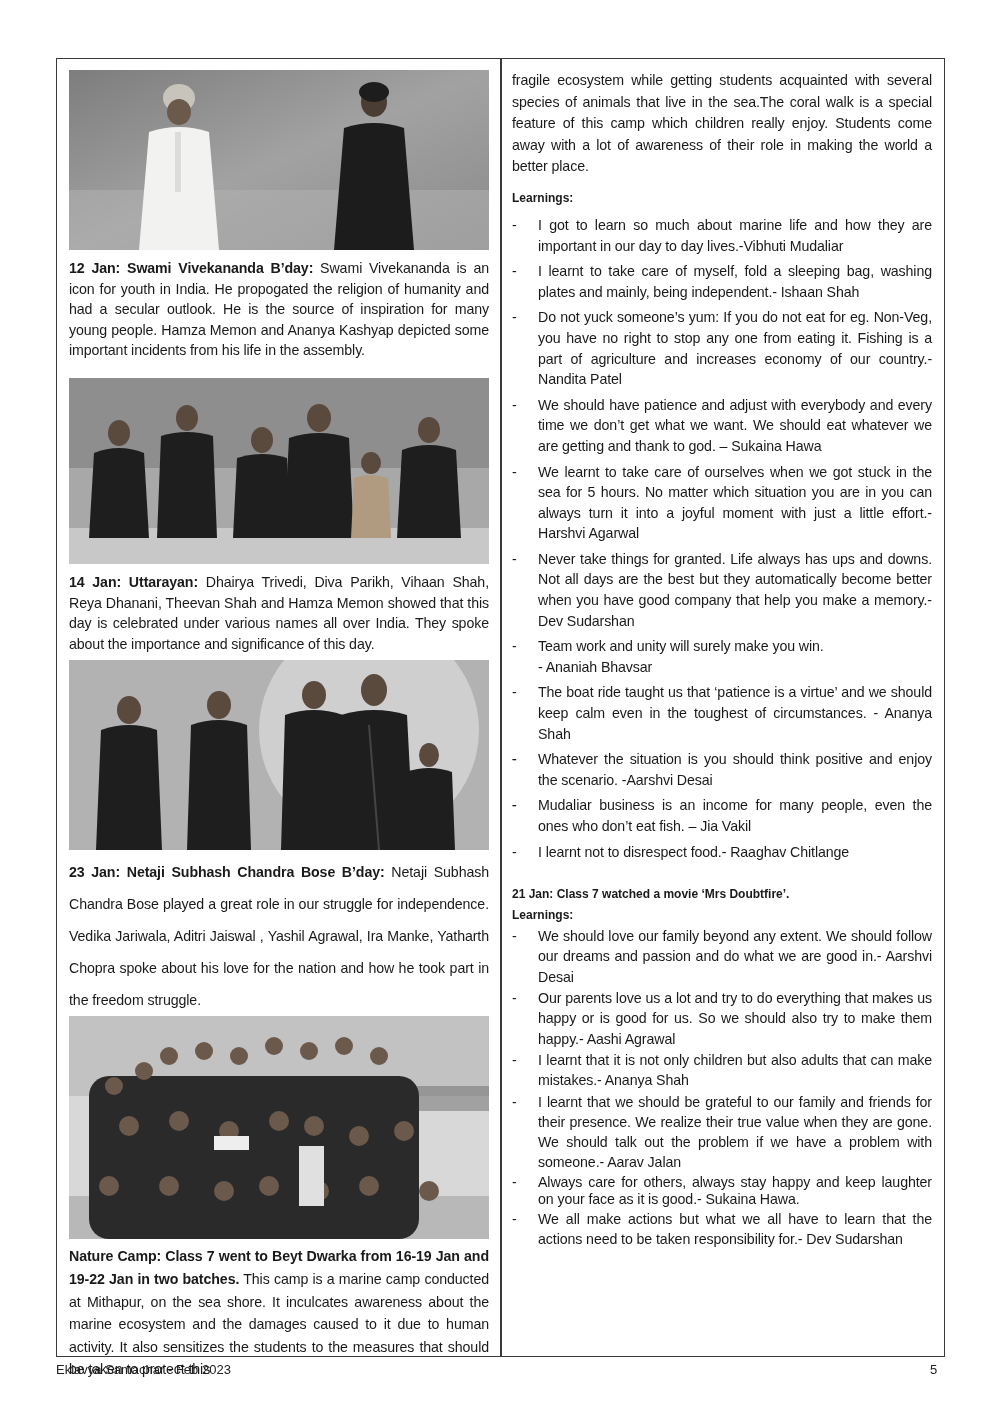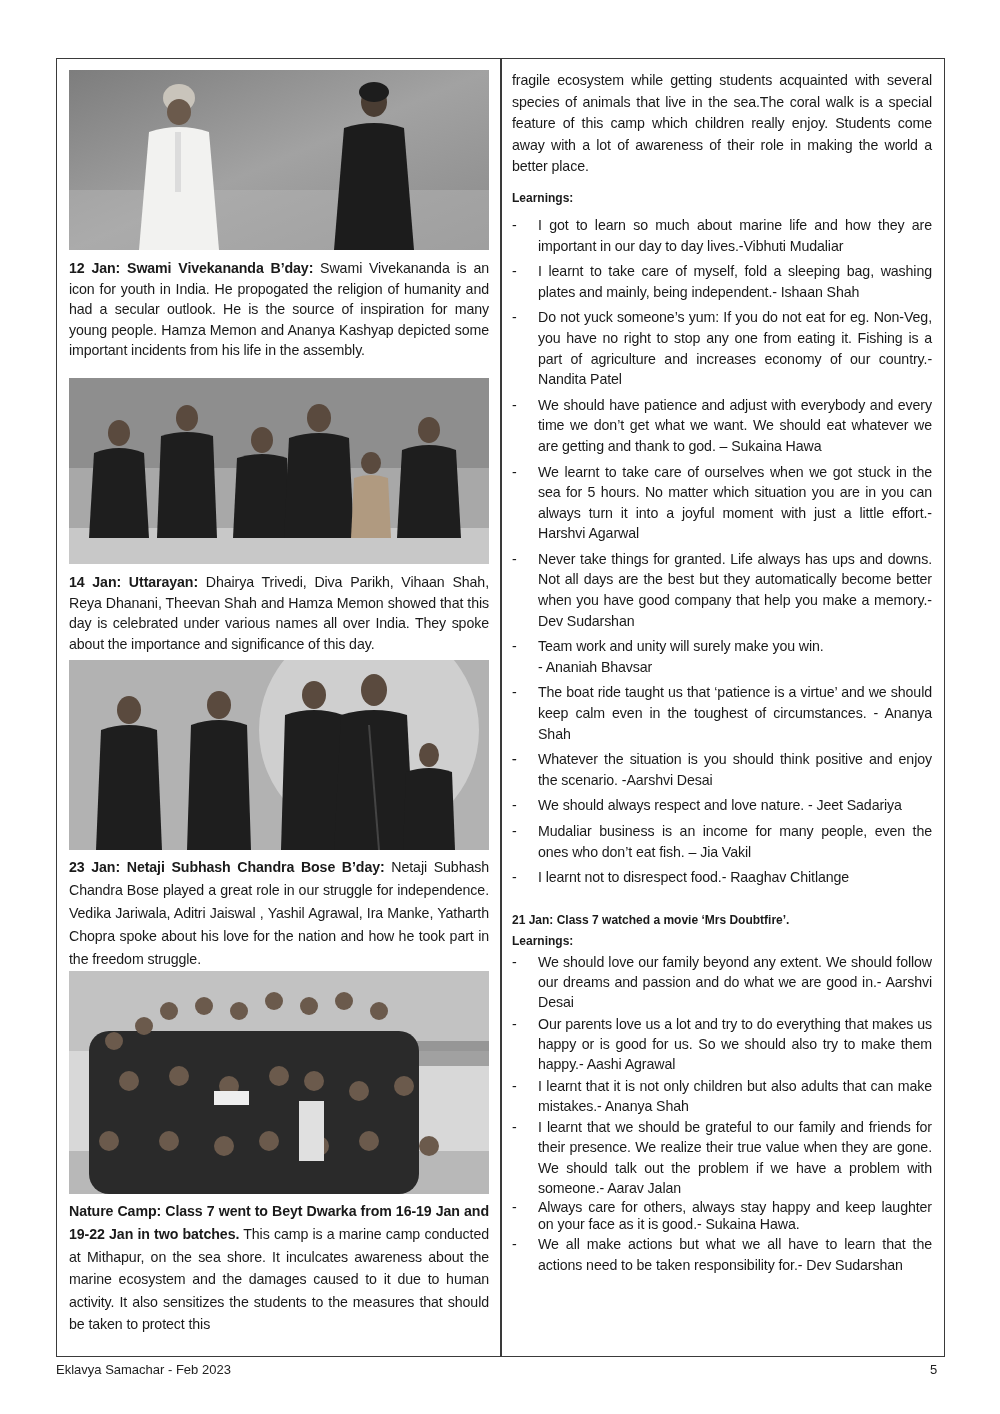--- a/index.html
+++ b/index.html
@@ -94,21 +94,21 @@
           <ellipse cx="245" cy="35" rx="12" ry="14" fill="#5a4a3e"></ellipse>
           <path d="M216 55 Q245 45 274 55 L278 190 L212 190 Z"></path>
           <ellipse cx="305" cy="30" rx="13" ry="16" fill="#5a4a3e"></ellipse>
           <path d="M272 55 Q305 45 338 55 L345 190 L265 190 Z"></path>
           <ellipse cx="360" cy="95" rx="10" ry="12" fill="#5a4a3e"></ellipse>
           <path d="M337 112 Q360 104 383 112 L386 190 L334 190 Z"></path>
         </g>
         <line x1="300" y1="65" x2="310" y2="190" stroke="#444" stroke-width="2"></line>
       </svg>
     </div>
-    <p class="caption" style="line-height:23px;margin-top:6px;"><b>23 Jan: Netaji Subhash Chandra Bose B’day:</b><span> Netaji Subhash Chandra Bose played a great role in our struggle for independence. Vedika Jariwala, Aditri Jaiswal , Yashil Agrawal, Ira Manke, Yatharth Chopra  spoke about his love for the nation and how he took part in the freedom struggle.</span></p>
+    <p class="caption" style="line-height:32px;margin-top:6px;"><b>23 Jan: Netaji Subhash Chandra Bose B’day:</b><span> Netaji Subhash Chandra Bose played a great role in our struggle for independence. Vedika Jariwala, Aditri Jaiswal , Yashil Agrawal, Ira Manke, Yatharth Chopra  spoke about his love for the nation and how he took part in the freedom struggle.</span></p>
   </div>
 
   <div style="margin-top:0;">
     <div class="photo" style="height:223px;">
       <svg viewBox="0 0 420 223" preserveAspectRatio="none">
         <rect width="420" height="223" fill="#d8d8d8"></rect>
         <rect x="0" y="0" width="420" height="80" fill="#c2c2c2"></rect>
         <rect x="330" y="70" width="90" height="25" fill="#6a6a6a" opacity="0.5"></rect>
         <rect x="0" y="180" width="420" height="43" fill="#b8b8b8"></rect>
         <g id="crowd">
@@ -158,21 +158,21 @@
     <li><span class="dash">-</span><span>I got to learn so much about marine life and how they are important in our day to day lives.-Vibhuti Mudaliar</span></li>
     <li><span class="dash">-</span><span>I learnt to take care of myself, fold a sleeping bag, washing plates and mainly, being independent.- Ishaan Shah</span></li>
     <li><span class="dash">-</span><span>Do not yuck someone’s yum: If you do not eat for eg. Non-Veg, you have no right to stop any one from eating it. Fishing is a part of agriculture and increases economy of our country.- Nandita Patel</span></li>
     <li><span class="dash">-</span><span>We should have patience and adjust with everybody and every time we don’t get what we want. We should eat whatever we are getting and thank to god. – Sukaina Hawa</span></li>
     <li><span class="dash">-</span><span>We learnt to take care of ourselves when we got stuck in the sea for 5 hours. No matter which situation you are in you can always turn it into a joyful moment with just a little effort.- Harshvi Agarwal</span></li>
     <li><span class="dash">-</span><span>Never take things for granted. Life always has ups and downs. Not all days are the best but they automatically become better when you have good company that help you make a memory.-Dev Sudarshan</span></li>
     <li><span class="dash">-</span><span>Team work and unity will surely make you win.</span><br><span style="display:block;">- Ananiah Bhavsar</span></li>
     <li><span class="dash">-</span><span>The boat ride taught us that ‘patience is a virtue’ and we should keep calm even in the toughest of circumstances. - Ananya Shah</span></li>
     <li><span class="dash">-</span></li>
     <li><span class="dash">-</span><span>Whatever the situation is you should think positive and enjoy the scenario. -Aarshvi Desai</span></li>
-    <li><span class="dash">-</span><span>We should always respect and love nature. - Jeet Sadariya</span></li>
+    <li><span class="dash">-</span></li>
     <li><span class="dash">-</span><span>Mudaliar business is an income for many people, even the ones who don’t eat  fish. – Jia Vakil</span></li>
     <li><span class="dash">-</span><span>I learnt not to disrespect food.- Raaghav Chitlange</span></li>
   </ul>
 
   <p class="heading" style="margin-top:22px;">21 Jan: Class 7 watched a movie ‘Mrs Doubtfire’.</p>
   <p class="heading">Learnings:</p>
 
   <ul class="learn tight">
     <li><span class="dash">-</span><span>We should love our family beyond any extent.   We should follow our dreams and passion and do what we are good in.- Aarshvi Desai</span></li>
     <li><span class="dash">-</span><span>Our parents love us a lot and try to do everything that makes us happy or is good for us. So we should also try to make them happy.- Aashi Agrawal</span></li>

